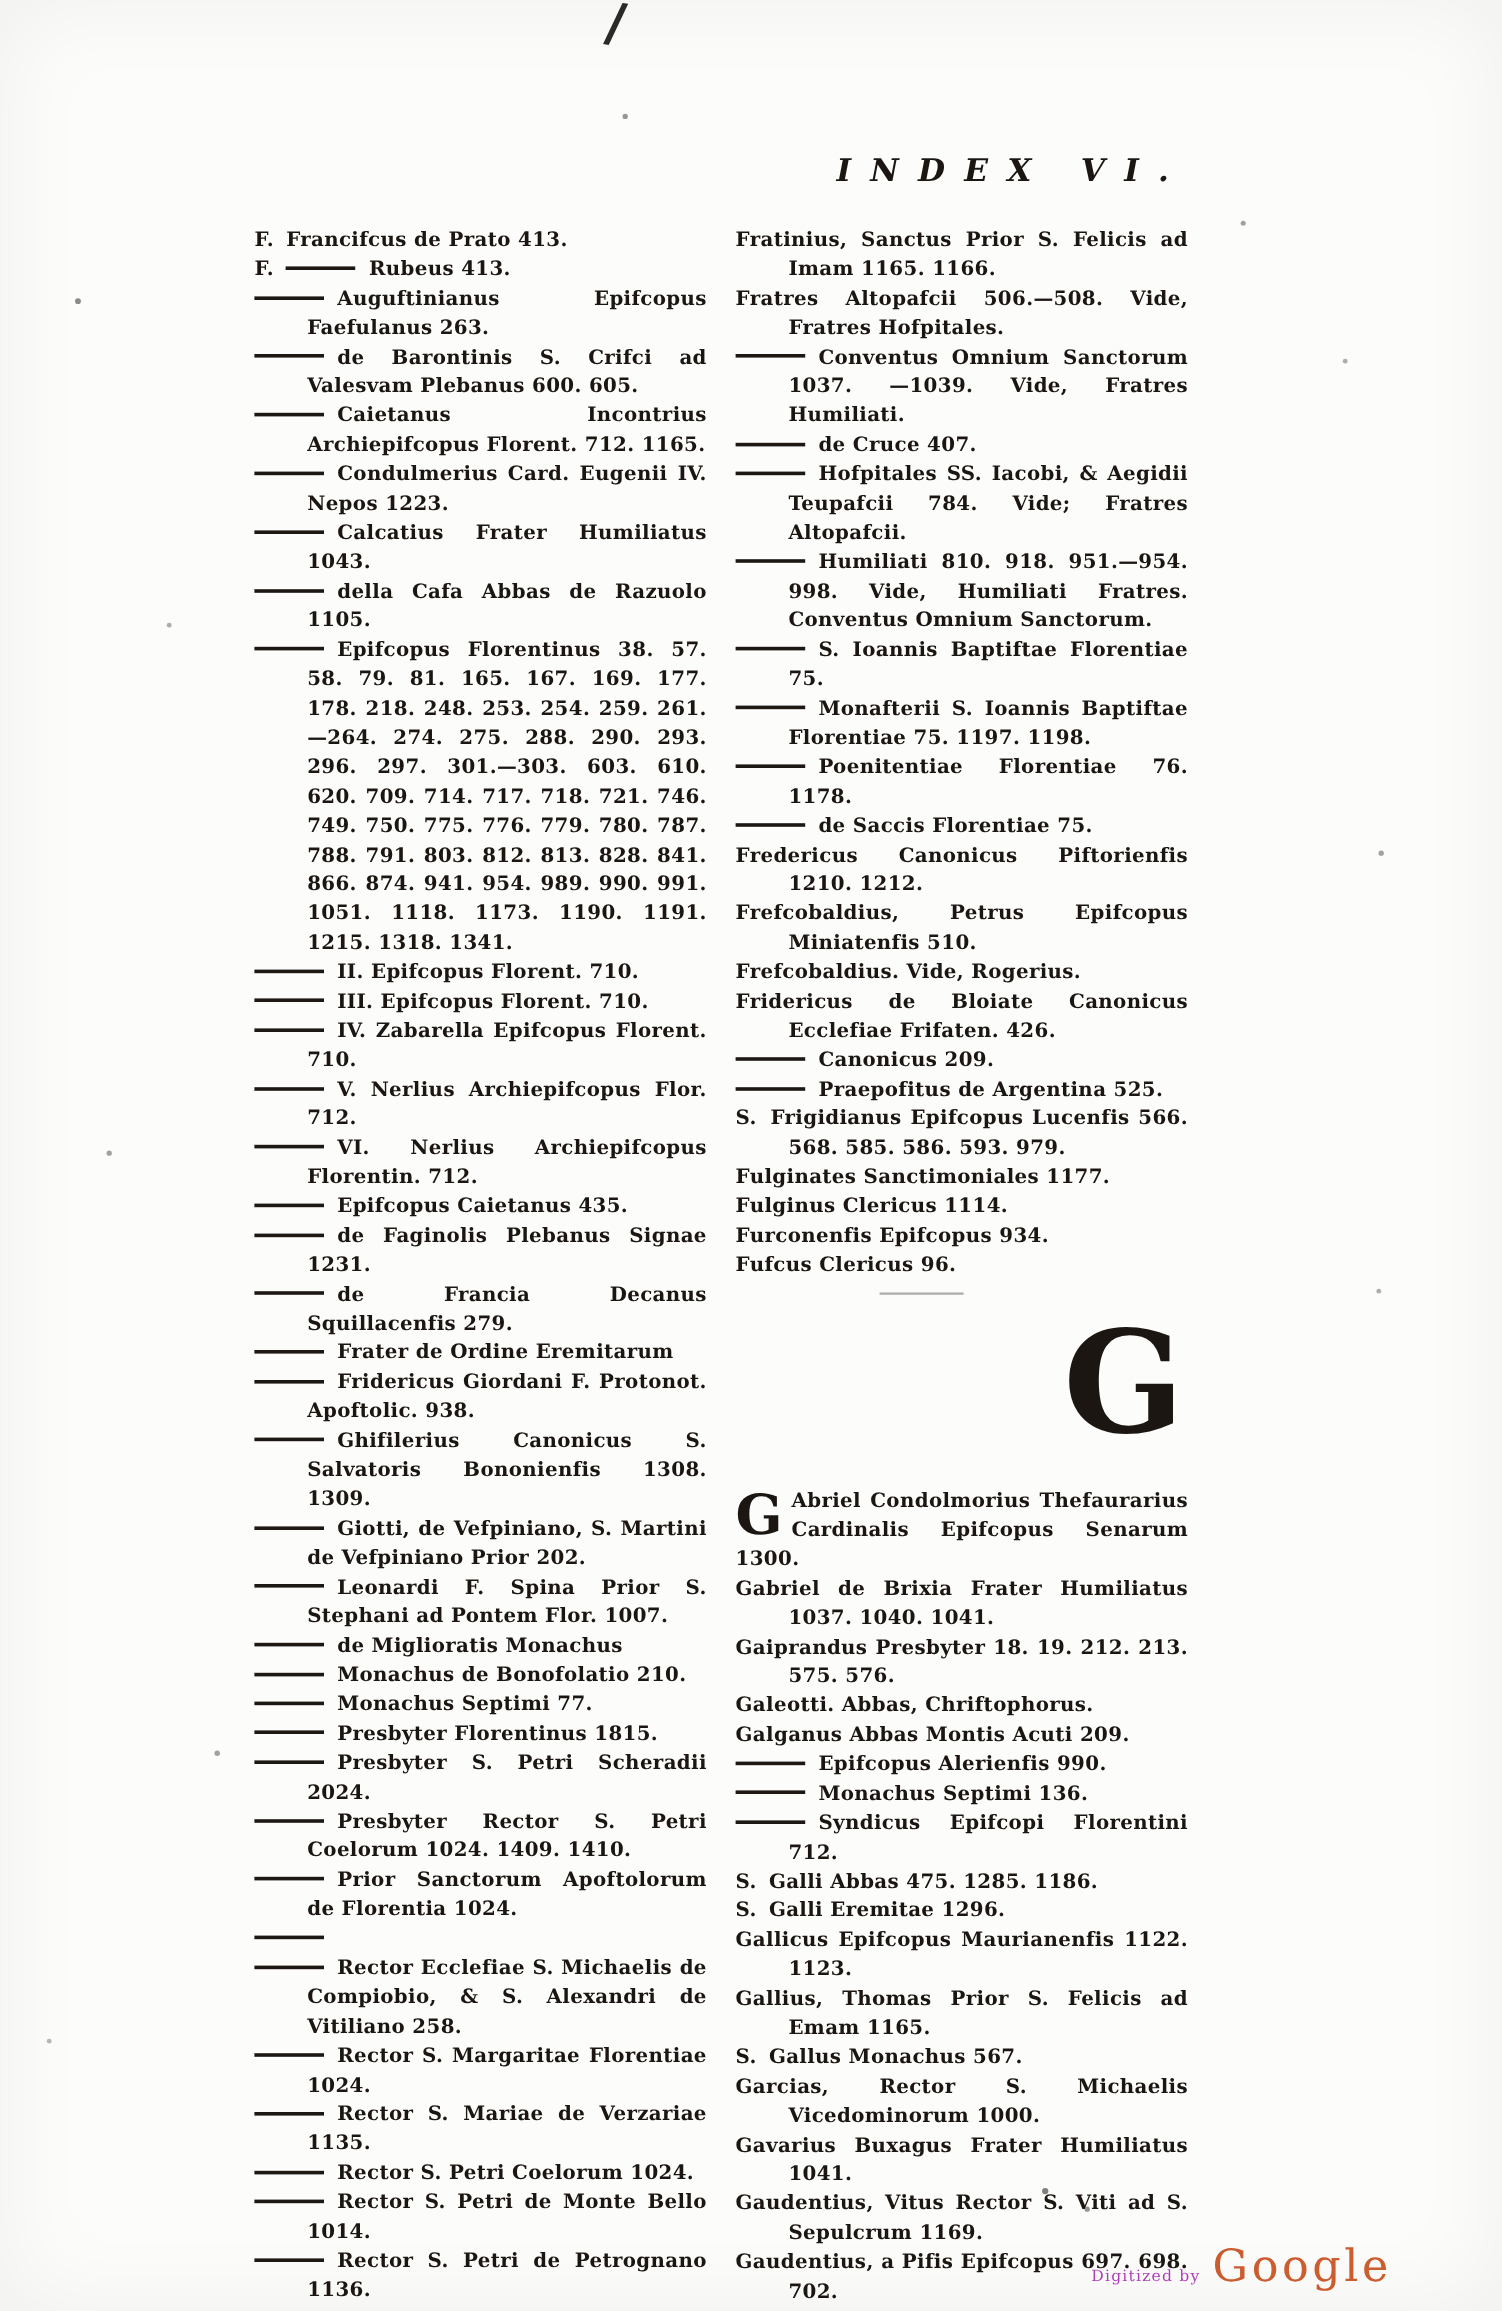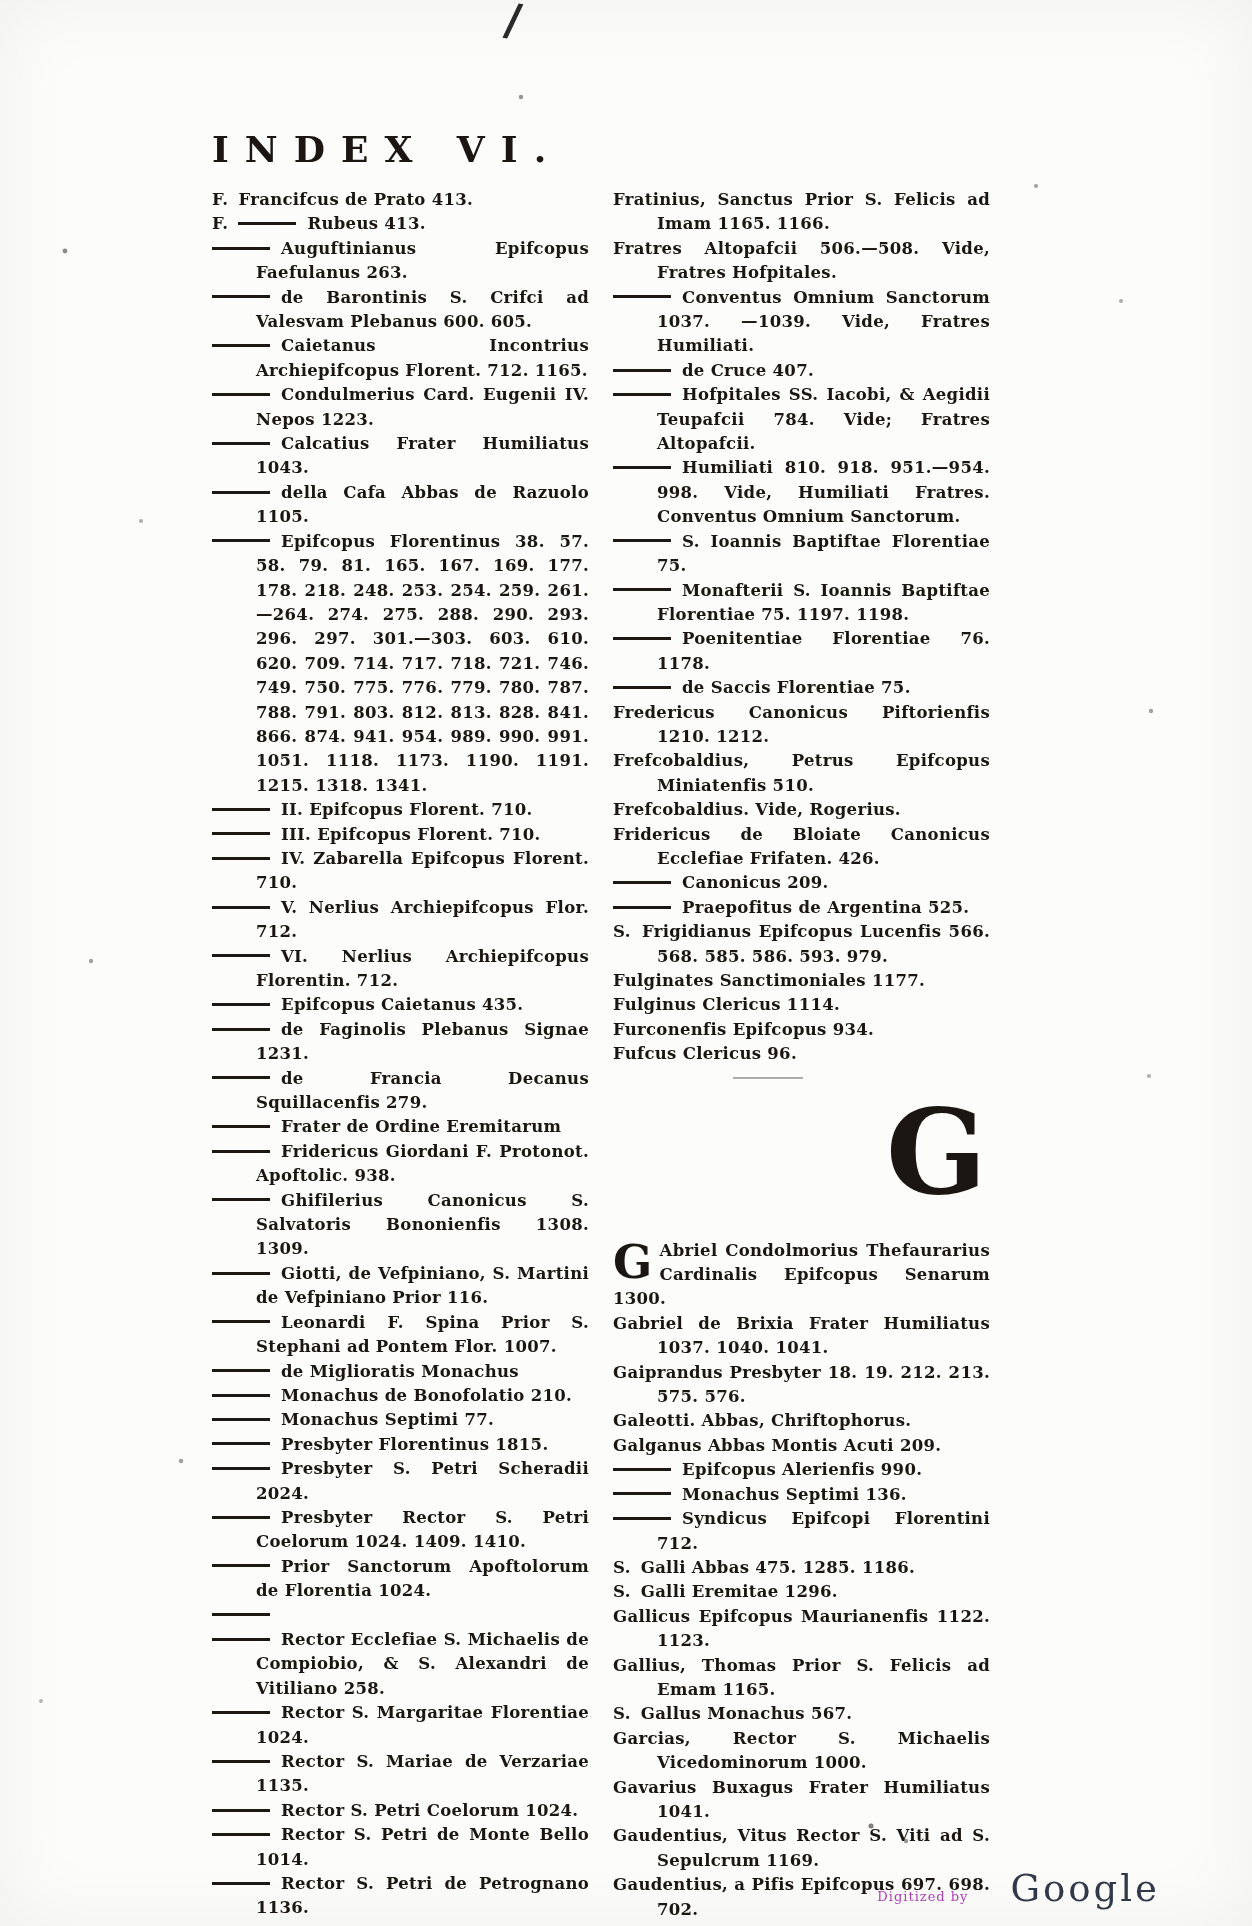--- a/index.html
+++ b/index.html
@@ -13,23 +13,23 @@
     font-family:"DejaVu Serif", "Liberation Serif", serif;
     color:#1b1611;
   }
   .pen-mark {
     position:absolute; left:505px; top:-6px;
     font-size:44px; font-weight:700; color:#2a2a2a;
     transform:rotate(8deg);
   }
   .title {
     position:absolute; left:212px; top:128px; width:778px;
-    margin:0; text-align:left;
-    font-weight:700;
-    font-size:36px; letter-spacing:16px;
+    margin:0; text-align:right;
+    font-style:italic; font-weight:700;
+    font-size:26px; letter-spacing:16px;
     white-space:nowrap;
   }
   .text-block {
     position:absolute; left:212px; top:188px; width:778px;
   }
   .cols { display:flex; gap:24px; }
   .col { width:377px; }
   .entry {
     margin:0;
     font-size:16.5px; line-height:24.4px;
@@ -56,21 +56,21 @@
     float:left;
     font-size:46px; line-height:40px; font-weight:700;
     margin:3px 7px 0 0;
   }
   .watermark {
     position:absolute; right:92px; bottom:16px;
     white-space:nowrap; opacity:0.85;
     filter:blur(0.5px);
   }
   .wm-s { font-size:13px; color:#a21caf; margin-right:10px; letter-spacing:1px; }
-  .wm-l { font-size:37px; color:#0f172a; letter-spacing:3px;margin-left:32px; }
+  .wm-l { font-size:37px; color:#c2410c; letter-spacing:3px; }
   .specks {
     position:absolute; left:0; top:0; width:2px; height:2px;
     background:transparent; border-radius:50%;
     box-shadow:
       64px 250px 0 1.4px rgba(30,25,20,0.5),
       90px 960px 0 1.2px rgba(30,25,20,0.4),
       140px 520px 0 1px  rgba(30,25,20,0.35),
       180px 1460px 0 1.3px rgba(30,25,20,0.4),
       520px 96px 0 1.2px rgba(30,25,20,0.45),
       1035px 185px 0 1.1px rgba(30,25,20,0.4),
@@ -111,21 +111,21 @@
           <p class="entry"><span class="dash"></span><span>III. Epifcopus Florent. 710.</span></p>
           <p class="entry"><span class="dash"></span><span>IV. Zabarella Epifcopus Florent. 710.</span></p>
           <p class="entry"><span class="dash"></span><span>V. Nerlius Archiepifcopus Flor. 712.</span></p>
           <p class="entry"><span class="dash"></span><span>VI. Nerlius Archiepifcopus Florentin. 712.</span></p>
           <p class="entry"><span class="dash"></span><span>Epifcopus Caietanus 435.</span></p>
           <p class="entry"><span class="dash"></span><span>de Faginolis Plebanus Signae 1231.</span></p>
           <p class="entry"><span class="dash"></span><span>de Francia Decanus Squillacenfis 279.</span></p>
           <p class="entry"><span class="dash"></span><span>Frater de Ordine Eremitarum</span></p>
           <p class="entry"><span class="dash"></span><span>Fridericus Giordani F. Protonot. Apoftolic. 938.</span></p>
           <p class="entry"><span class="dash"></span><span>Ghifilerius Canonicus S. Salvatoris Bononienfis 1308. 1309.</span></p>
-          <p class="entry"><span class="dash"></span><span>Giotti, de Vefpiniano, S. Martini de Vefpiniano Prior 116.</span></p>
+          <p class="entry"><span class="dash"></span><span>Giotti, de Vefpiniano, S. Martini de Vefpiniano Prior 202.</span></p>
           <p class="entry"><span class="dash"></span><span>Leonardi F. Spina Prior S. Stephani ad Pontem Flor. 1007.</span></p>
           <p class="entry"><span class="dash"></span><span>de Miglioratis Monachus</span></p>
           <p class="entry"><span class="dash"></span><span>Monachus de Bonofolatio 210.</span></p>
           <p class="entry"><span class="dash"></span><span>Monachus Septimi 77.</span></p>
           <p class="entry"><span class="dash"></span><span>Presbyter Florentinus 1815.</span></p>
           <p class="entry"><span class="dash"></span><span>Presbyter S. Petri Scheradii 2024.</span></p>
           <p class="entry"><span class="dash"></span><span>Presbyter Rector S. Petri Coelorum 1024. 1409. 1410.</span></p>
           <p class="entry"><span class="dash"></span><span>Prior Sanctorum Apoftolorum de Florentia 1024.</span></p>
           <p class="entry"><span class="dash"></span></p>
           <p class="entry"><span class="dash"></span><span>Rector Ecclefiae S. Michaelis de Compiobio, &amp; S. Alexandri de Vitiliano 258.</span></p>

